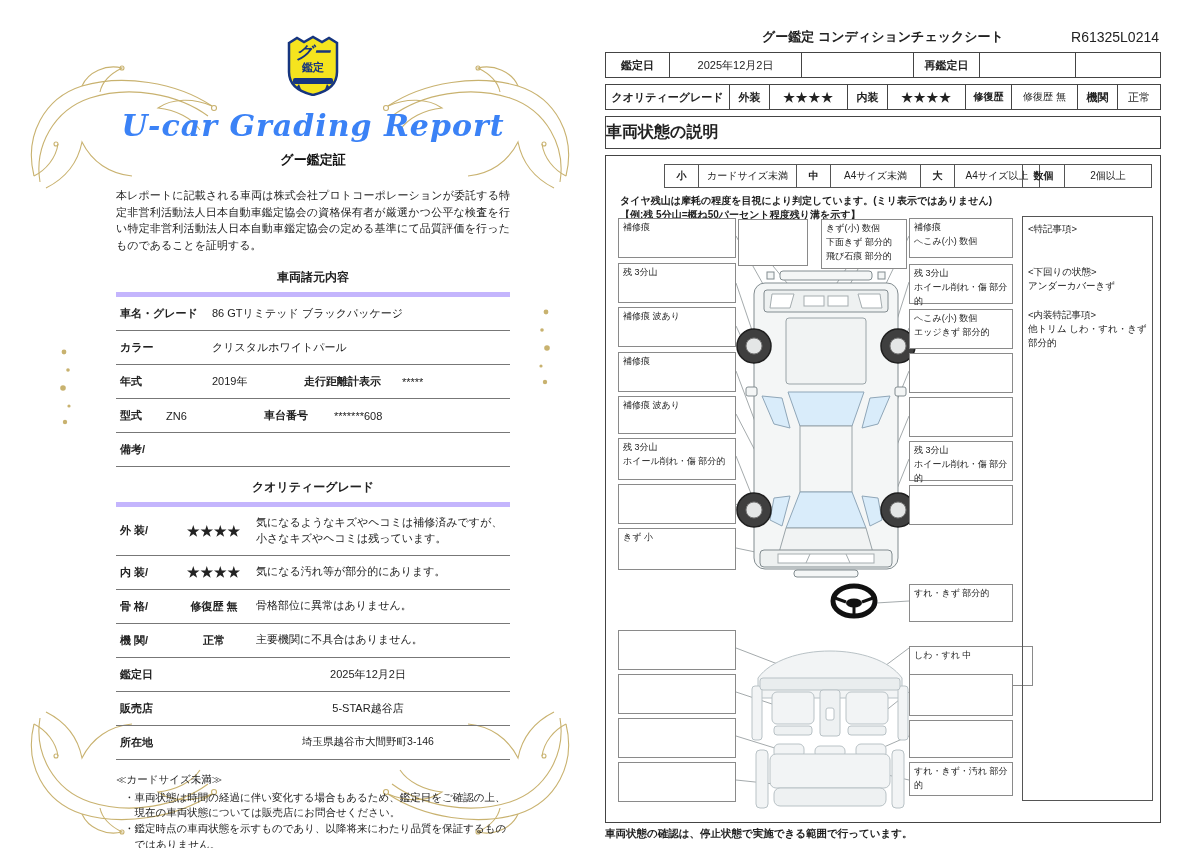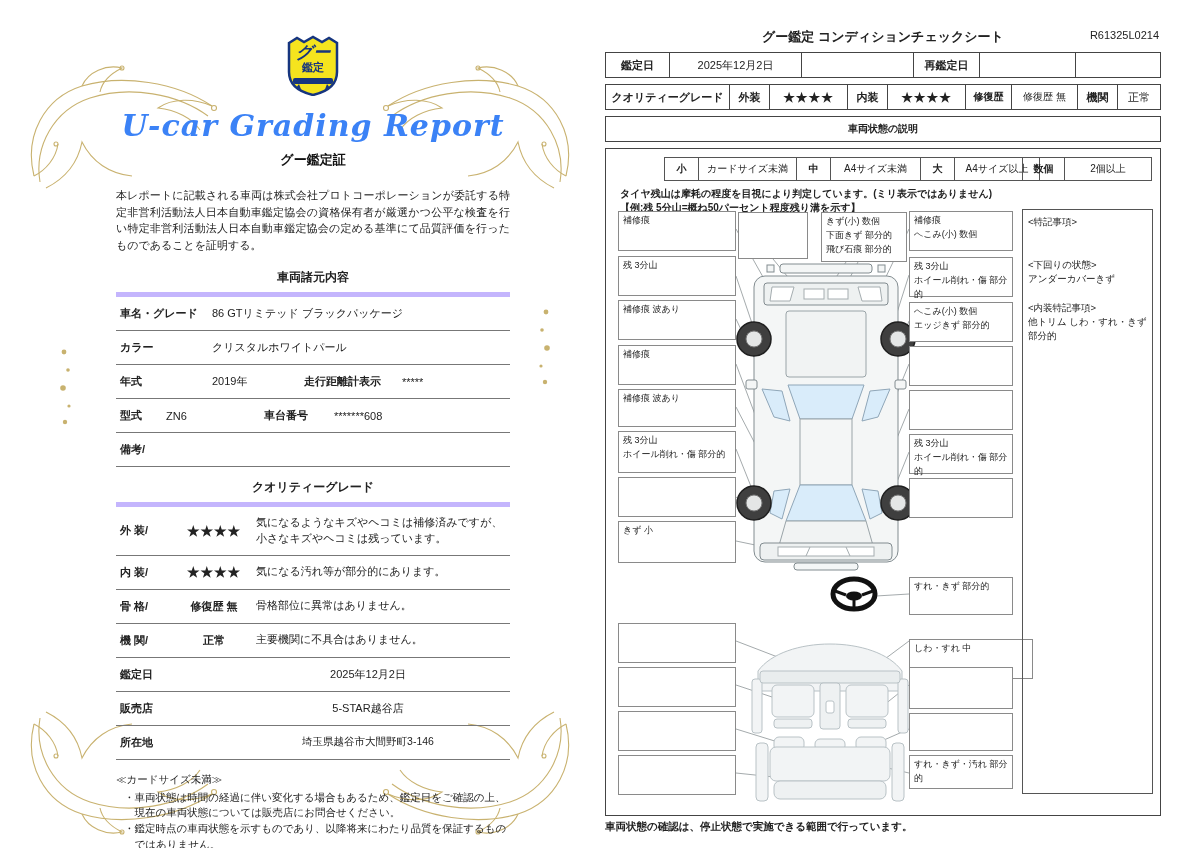--- a/index.html
+++ b/index.html
@@ -44,29 +44,29 @@
   .i-val{flex:1;text-align:center;}
   .about{margin-top:12px;font-size:10.5px;line-height:1.5;}
   .about-title{margin-bottom:2px;}
   .about ul{margin:0;padding:0 0 0 8px;list-style:none;}
   .about li{text-indent:-1em;padding-left:1em;}
 
   
   .page-right{position:absolute;left:605px;top:28px;width:556px;}
   .rp-header{position:relative;height:20px;margin-bottom:4px;}
   .rp-title{text-align:center;font-weight:bold;font-size:13px;}
-  .rp-code{position:absolute;right:2px;top:1px;font-size:11px;font-weight:normal;}
+  .rp-code{position:absolute;right:2px;top:1px;font-size:14px;font-weight:normal;}
   .tbl{display:flex;border:1px solid #444;box-sizing:border-box;width:100%;}
   .tbl .c{border-right:1px solid #444;box-sizing:border-box;display:flex;align-items:center;justify-content:center;
           font-size:11px;height:24px;overflow:hidden;white-space:nowrap;}
   .tbl .c:last-child{border-right:none;}
   .tbl .lab{font-weight:bold;}
   .tbl .stars{font-weight:bold;font-size:13px;letter-spacing:1px;}
   .mt6{margin-top:6px;}
-  .rp-secthead{border:1px solid #444;text-align:center;font-weight:bold;font-size:10px;
+  .rp-secthead{border:1px solid #444;font-weight:bold;font-size:16px;
                padding:5px 0;margin-top:6px;box-sizing:border-box;}
   .main-box{border:1px solid #444;margin-top:6px;position:relative;height:668px;box-sizing:border-box;}
   .legend{position:absolute;left:58px;top:8px;display:flex;border:1px solid #555;}
   .legend .c,.legend2 .c{border-right:1px solid #555;box-sizing:border-box;display:flex;align-items:center;
        justify-content:center;font-size:10px;height:22px;}
   .legend .c:last-child,.legend2 .c:last-child{border-right:none;}
   .legend2{position:absolute;left:416px;top:8px;display:flex;border:1px solid #555;}
   .lg-k{font-weight:bold;}
   .tire-note{position:absolute;left:14px;top:38px;font-size:10px;font-weight:bold;line-height:1.35;}
   .anno{position:absolute;border:1px solid #8a8a8a;background:#fff;font-size:9px;line-height:1.55;

